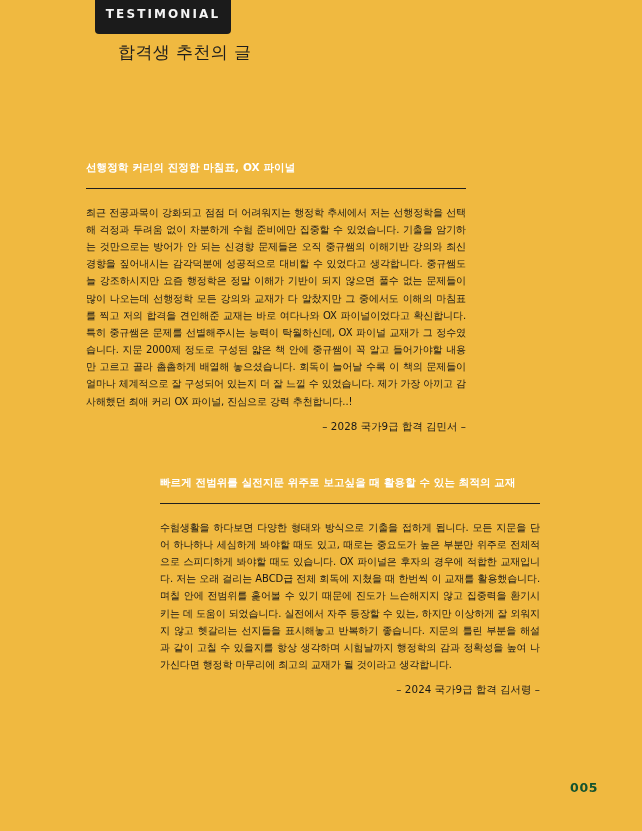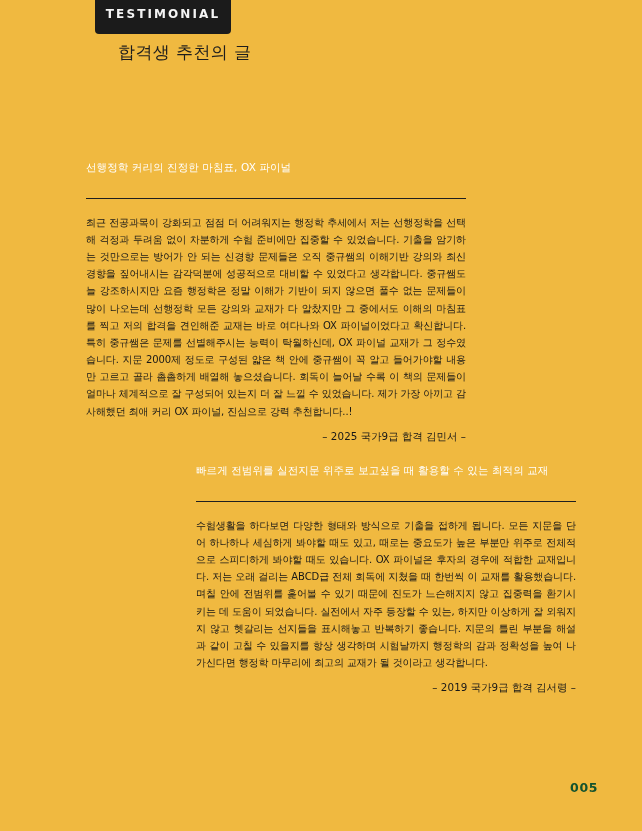--- a/index.html
+++ b/index.html
@@ -46,29 +46,29 @@
     color: #1d1d1d;
     letter-spacing: 0.4px;
   }
 
   
   .block {
     position: absolute;
     width: 380px;
   }
   .block-1 { left: 86px; top: 161px; }
-  .block-2 { left: 160px; top: 464px; margin-left: 36px; }
+  .block-2 { left: 160px; top: 476px; }
 
   .block-title {
     font-size: 10.5px;
-    font-weight: 400;
+    font-weight: 700;
     color: #ffffff;
     letter-spacing: 0.1px;
     line-height: 1.2;
-    padding-bottom: 24px;
+    padding-bottom: 14px;
     border-bottom: 1.6px solid #1f1f1f;
     margin-bottom: 15px;
   }
   .block-body {
     font-size: 10px;
     line-height: 1.72;
     color: #171717;
     text-align: justify;
     text-justify: inter-character;
     letter-spacing: -0.1px;
@@ -99,24 +99,24 @@
 
   <div class="tab">
     <span class="tab-label">TESTIMONIAL</span>
   </div>
 
   <div class="tab-sub">합격생 추천의 글</div>
 
   <div class="block block-1">
     <div class="block-title">선행정학 커리의 진정한 마침표, OX 파이널</div>
     <div class="block-body">최근 전공과목이 강화되고 점점 더 어려워지는 행정학 추세에서 저는 선행정학을 선택해 걱정과 두려움 없이 차분하게 수험 준비에만 집중할 수 있었습니다. 기출을 암기하는 것만으로는 방어가 안 되는 신경향 문제들은 오직 중규쌤의 이해기반 강의와 최신 경향을 짚어내시는 감각덕분에 성공적으로 대비할 수 있었다고 생각합니다. 중규쌤도 늘 강조하시지만 요즘 행정학은 정말 이해가 기반이 되지 않으면 풀수 없는 문제들이 많이 나오는데 선행정학 모든 강의와 교재가 다 알찼지만 그 중에서도 이해의 마침표를 찍고 저의 합격을 견인해준 교재는 바로 여다나와 OX 파이널이었다고 확신합니다. 특히 중규쌤은 문제를 선별해주시는 능력이 탁월하신데, OX 파이널 교재가 그 정수였습니다. 지문 2000제 정도로 구성된 얇은 책 안에 중규쌤이 꼭 알고 들어가야할 내용만 고르고 골라 촘촘하게 배열해 놓으셨습니다. 회독이 늘어날 수록 이 책의 문제들이 얼마나 체계적으로 잘 구성되어 있는지 더 잘 느낄 수 있었습니다. 제가 가장 아끼고 감사해했던 최애 커리 OX 파이널, 진심으로 강력 추천합니다..!</div>
-    <div class="block-sign">– 2025 국가9급 합격 김민서 –</div>
+    <div class="block-sign">– 2028 국가9급 합격 김민서 –</div>
   </div>
 
   <div class="block block-2">
     <div class="block-title">빠르게 전범위를 실전지문 위주로 보고싶을 때 활용할 수 있는 최적의 교재</div>
     <div class="block-body">수험생활을 하다보면 다양한 형태와 방식으로 기출을 접하게 됩니다. 모든 지문을 단어 하나하나 세심하게 봐야할 때도 있고, 때로는 중요도가 높은 부분만 위주로 전체적으로 스피디하게 봐야할 때도 있습니다. OX 파이널은 후자의 경우에 적합한 교재입니다. 저는 오래 걸리는 ABCD급 전체 회독에 지쳤을 때 한번씩 이 교재를 활용했습니다. 며칠 안에 전범위를 훑어볼 수 있기 때문에 진도가 느슨해지지 않고 집중력을 환기시키는 데 도움이 되었습니다. 실전에서 자주 등장할 수 있는, 하지만 이상하게 잘 외워지지 않고 헷갈리는 선지들을 표시해놓고 반복하기 좋습니다. 지문의 틀린 부분을 해설과 같이 고칠 수 있을지를 항상 생각하며 시험날까지 행정학의 감과 정확성을 높여 나가신다면 행정학 마무리에 최고의 교재가 될 것이라고 생각합니다.</div>
-    <div class="block-sign">– 2019 국가9급 합격 김서령 –</div>
+    <div class="block-sign">– 2024 국가9급 합격 김서령 –</div>
   </div>
 
   <div class="page-number">005</div>
 
 </div>
 
 </body></html>

